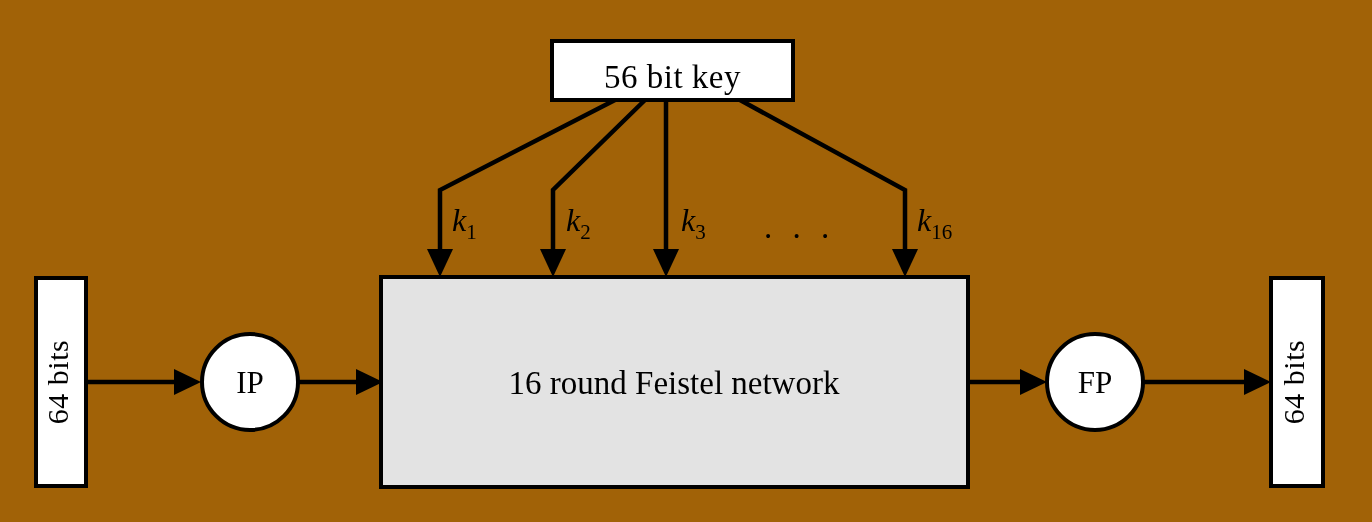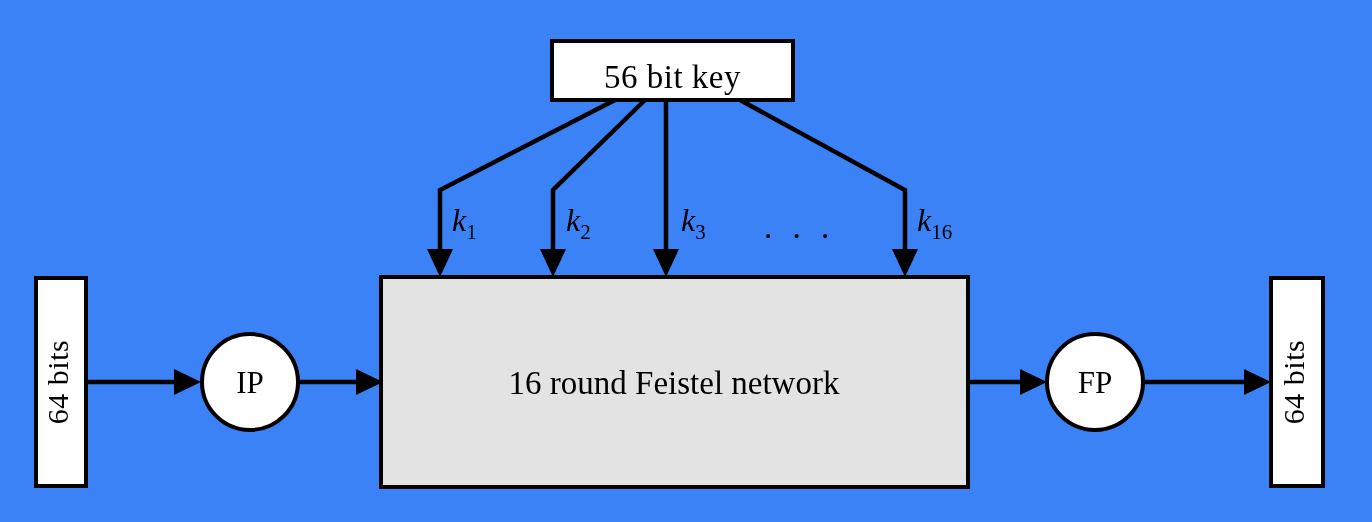--- a/index.html
+++ b/index.html
@@ -7,21 +7,21 @@
     padding: 0;
     background: #ffffff;
   }
   body {
     font-family: "Liberation Serif", "DejaVu Serif", serif;
   }
   #diagram-root {
     position: relative;
     width: 1372px;
     height: 522px;
-    background: #3b82f6;
+    background: #a16207;
     overflow: hidden;
   }
   svg.canvas {
     position: absolute;
     top: 0;
     left: 0;
     width: 1372px;
     height: 522px;
     display: block;
   }

